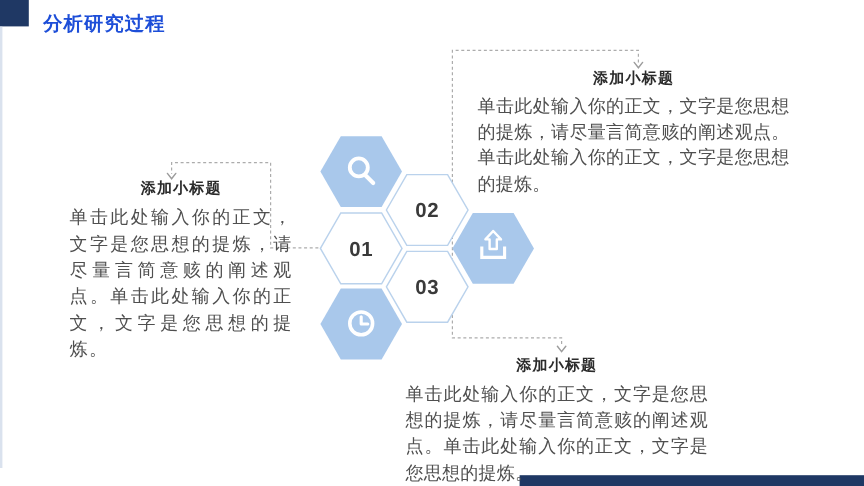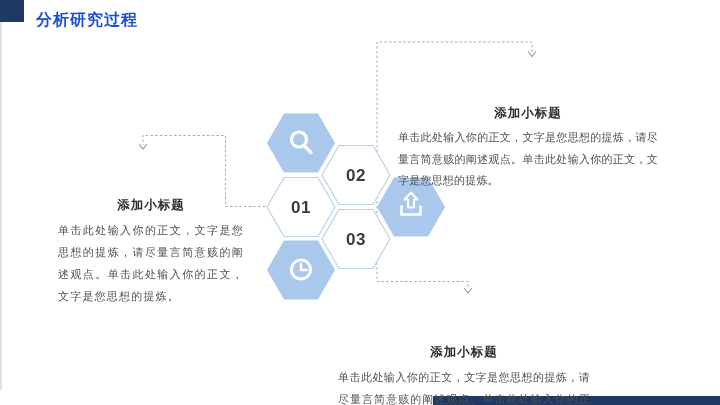--- a/index.html
+++ b/index.html
@@ -13,28 +13,28 @@
   .left-edge-line{position:absolute;left:0;top:22px;width:2px;height:368px;background:#CBD6E7;opacity:.7;}
   .bottom-bar{position:absolute;left:433px;top:396px;width:287px;height:9px;background:#1F3864;}
   
   .page-title{
     position:absolute;left:36px;top:10px;
     font-size:16px;font-weight:bold;color:#1d4ed8;letter-spacing:1px;
   }
   
   .diagram-svg{position:absolute;left:0;top:0;}
   
-  .anno{position:absolute;margin-top:48px;}
+  .anno{position:absolute;}
   .anno h3{
     margin:0;font-size:12.5px;font-weight:bold;color:#2B2B2B;
     text-align:center;letter-spacing:1px;
     font-family:"Liberation Sans",sans-serif;
   }
   .anno p{
-    margin:5px 0 0 0;font-size:11px;color:#4F4F4F;
+    margin:5px 0 0 0;font-size:15px;color:#4F4F4F;
     text-align:justify;text-justify:inter-ideograph;
     font-family:"Liberation Serif",serif;
   }
   .anno-left{left:58px;top:149px;width:186px;}
   .anno-left p{line-height:22px;letter-spacing:1.2px;}
   .anno-topright{left:398px;top:57px;width:260px;}
   .anno-topright p{line-height:21.5px;letter-spacing:0.2px;}
   .anno-bottom{left:338px;top:296px;width:252px;}
   .anno-bottom p{line-height:22px;letter-spacing:0.2px;}
   .hex-num{

